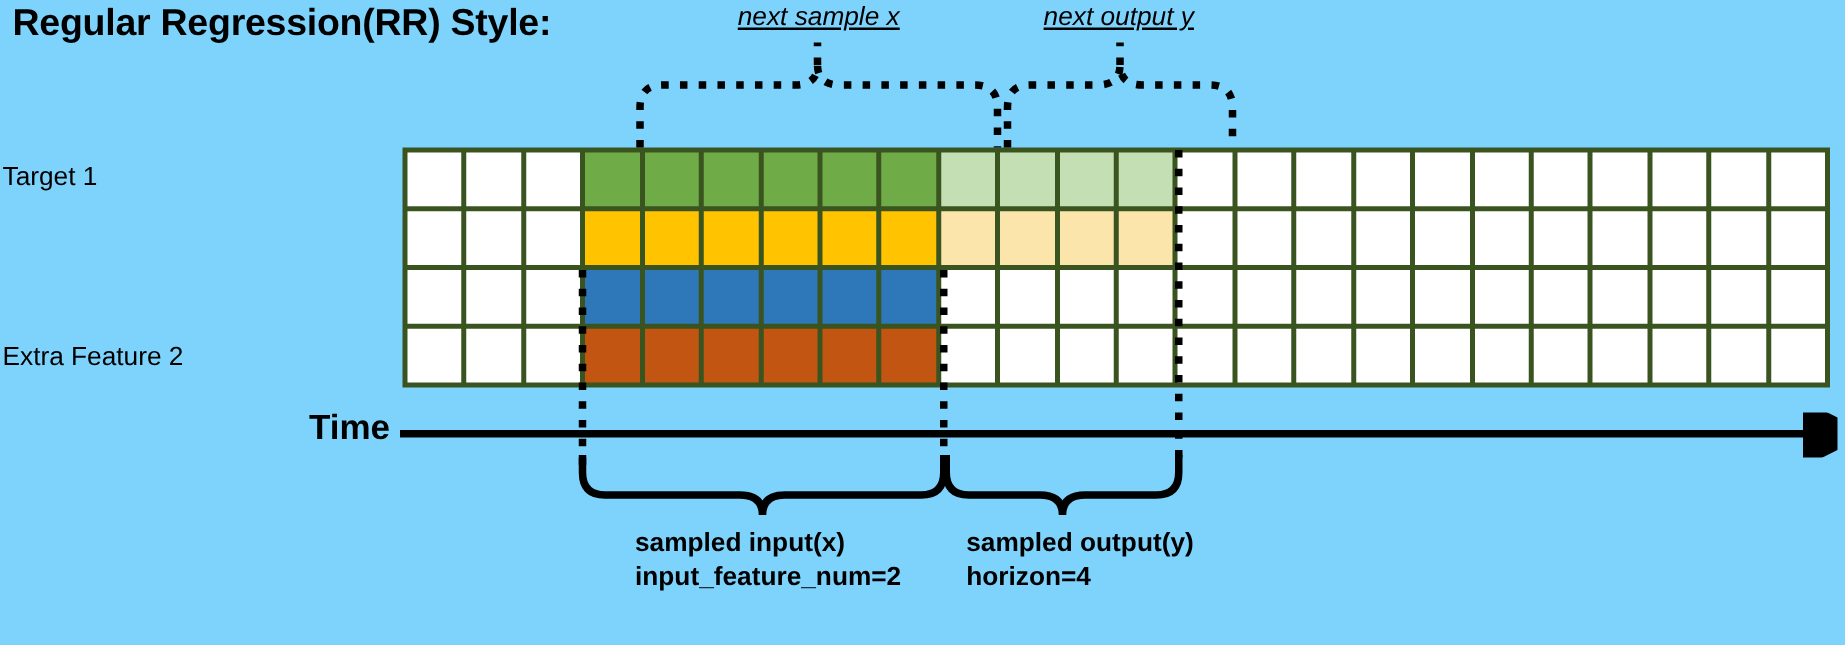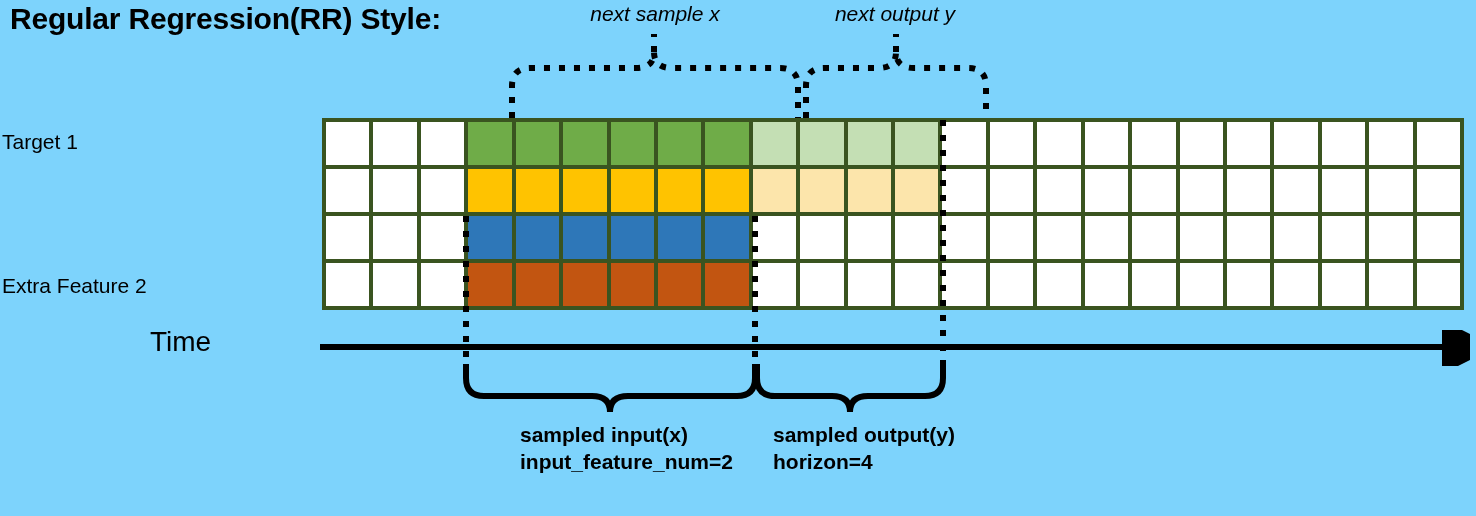--- a/index.html
+++ b/index.html
@@ -80,58 +80,59 @@
   .cell.amber-light { background: #fce5ab; }
   .cell.blue        { background: #2e77b8; }
   .cell.orange      { background: #c25511; }
 
   
   #time-label {
     position: absolute;
     left: 150px;
     top: 326px;
     width: 162px;
-    text-align: left;
+    text-align: right;
     font-size: 28px;
-    font-weight: normal;
+    font-weight: bold;
     color: #000;
     white-space: nowrap;
   }
   #time-axis {
     position: absolute;
     left: 320px;
     top: 330px;
     width: 1150px;
     height: 36px;
   }
 
   
   .caption-top {
     position: absolute;
     top: 2px;
     font-size: 21px;
     font-style: italic;
     color: #000;
     white-space: nowrap;
     text-align: center;
+    text-decoration: underline;
   }
   #cap-x { left: 560px; width: 190px; }
   #cap-y { left: 800px; width: 190px; }
 
   
   .caption-bottom {
     position: absolute;
     top: 421px;
     font-size: 21px;
     font-weight: bold;
     color: #000;
     line-height: 27px;
     white-space: nowrap;
   }
-  #cap-in  { left: 508px; margin-left: 12px; }
+  #cap-in  { left: 508px; }
   #cap-out { left: 773px; }
   .caption-bottom div { white-space: nowrap; }
 
   
   .overlay {
     position: absolute;
     left: 0;
     top: 0;
     width: 1476px;
     height: 516px;

